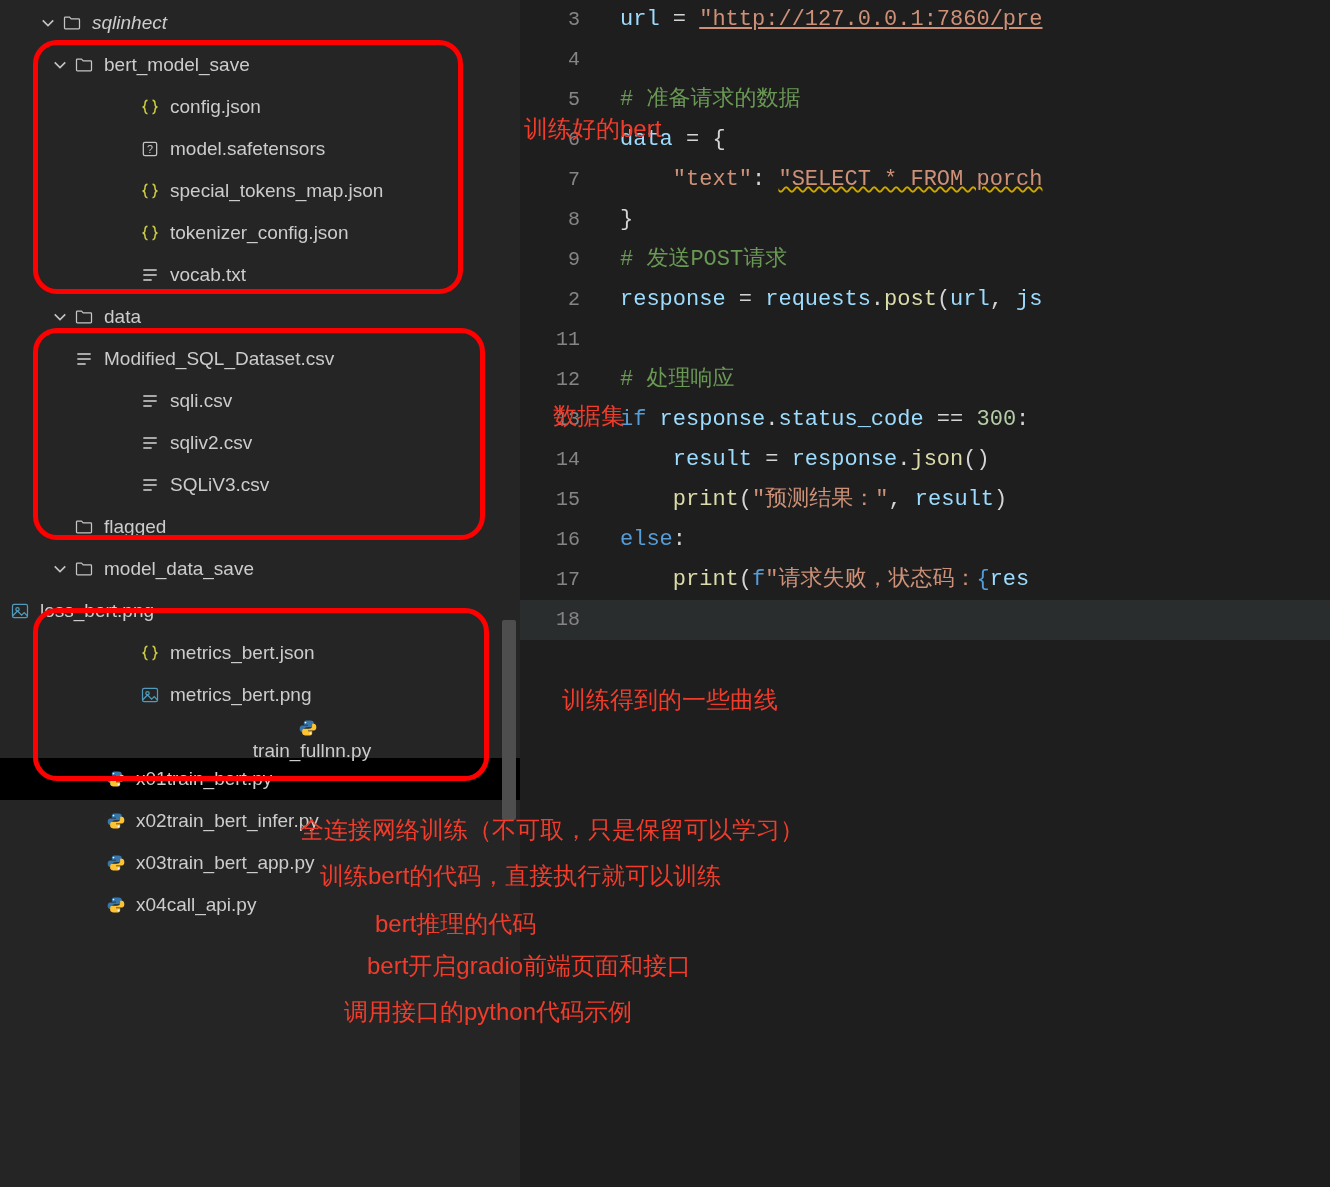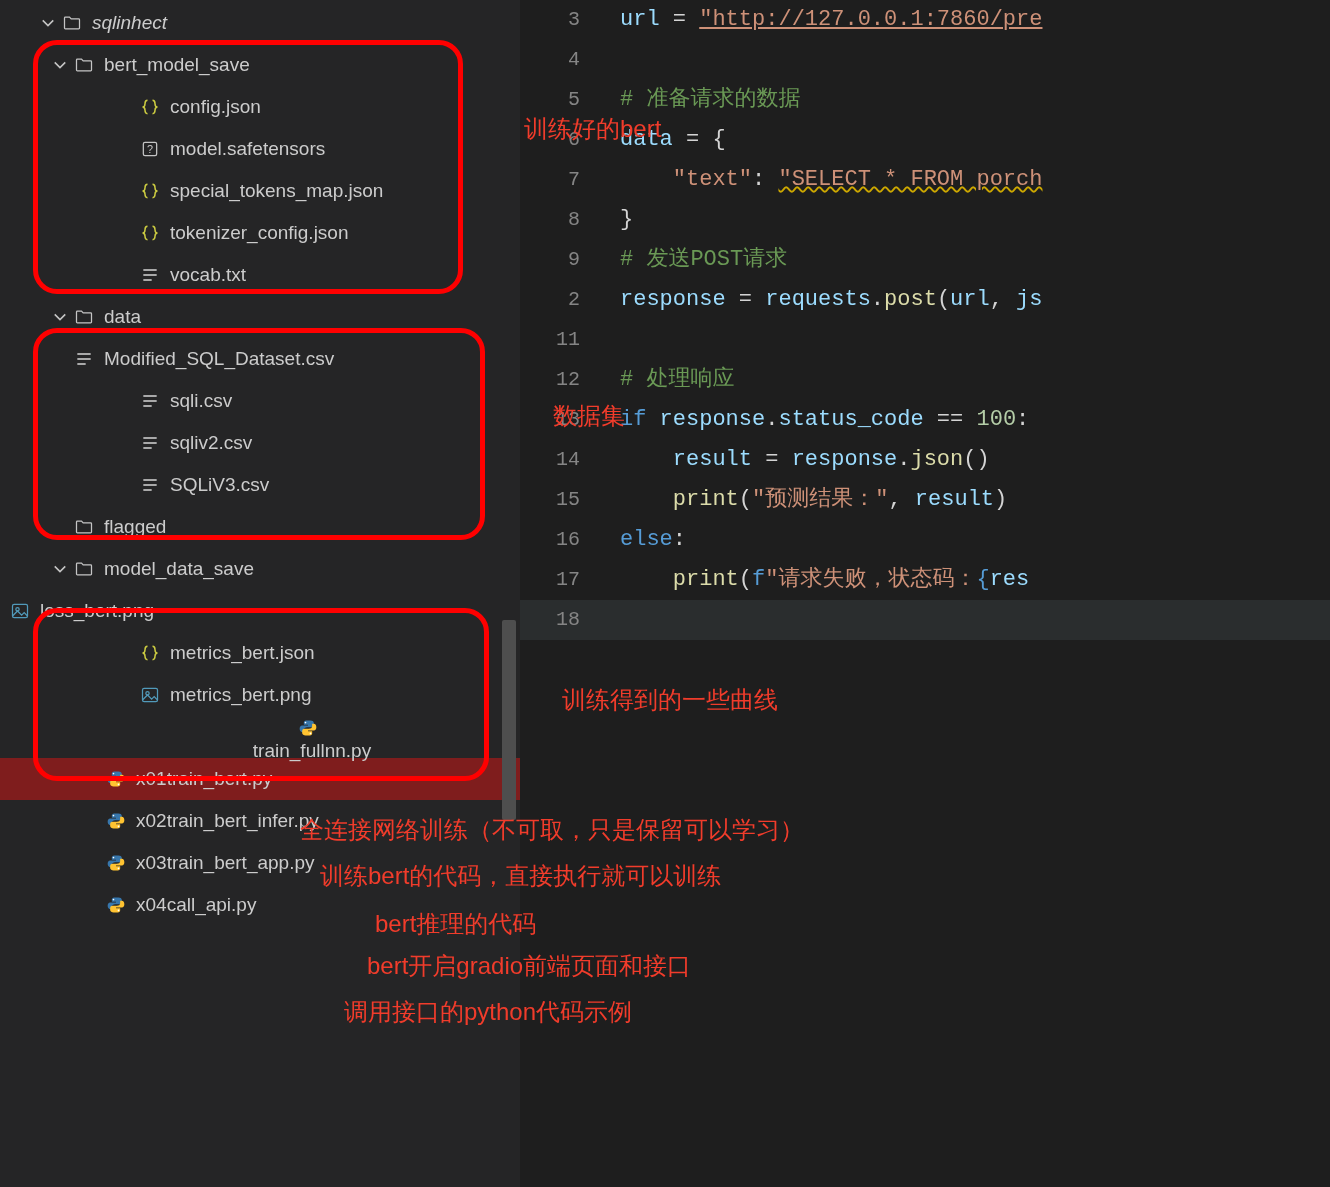--- a/index.html
+++ b/index.html
@@ -33,21 +33,21 @@
     .tree-row {
       display: flex;
       align-items: center;
       height: 42px;
       padding-left: 8px;
       cursor: pointer;
       white-space: nowrap;
       font-size: 19px;
     }
     .tree-row.selected {
-      background: #7f1d1d;
+      background: #000000;
     }
     .chev {
       width: 20px;
       height: 20px;
       display: inline-flex;
       align-items: center;
       justify-content: center;
       margin-right: 2px;
     }
     .chev svg { stroke: #c5c5c5; }
@@ -403,21 +403,21 @@
     <div class="codeline"><span class="tk-var">url</span><span class="tk-op"> = </span><span class="tk-strlink">"http://127.0.0.1:7860/pre</span></div>
     <div class="codeline"></div>
     <div class="codeline"><span class="tk-cmt"># 准备请求的数据</span></div>
     <div class="codeline"><span class="tk-var">data</span><span class="tk-op"> = {</span></div>
     <div class="codeline">    <span class="tk-str">"text"</span><span class="tk-op">: </span><span class="tk-str squiggly">"SELECT * FROM porch</span></div>
     <div class="codeline"><span class="tk-pun">}</span></div>
     <div class="codeline"><span class="tk-cmt"># 发送POST请求</span></div>
     <div class="codeline"><span class="tk-var">response</span><span class="tk-op"> = </span><span class="tk-var">requests</span><span class="tk-op">.</span><span class="tk-fn">post</span><span class="tk-pun">(</span><span class="tk-var">url</span><span class="tk-op">, </span><span class="tk-var">js</span></div>
     <div class="codeline"></div>
     <div class="codeline"><span class="tk-cmt"># 处理响应</span></div>
-    <div class="codeline"><span class="tk-kw">if</span><span class="tk-var"> response</span><span class="tk-op">.</span><span class="tk-var">status_code</span><span class="tk-op"> == </span><span class="tk-num">100</span><span class="tk-pun">:</span></div>
+    <div class="codeline"><span class="tk-kw">if</span><span class="tk-var"> response</span><span class="tk-op">.</span><span class="tk-var">status_code</span><span class="tk-op"> == </span><span class="tk-num">300</span><span class="tk-pun">:</span></div>
     <div class="codeline">    <span class="tk-var">result</span><span class="tk-op"> = </span><span class="tk-var">response</span><span class="tk-op">.</span><span class="tk-fn">json</span><span class="tk-pun">()</span></div>
     <div class="codeline">    <span class="tk-fn">print</span><span class="tk-pun">(</span><span class="tk-str">"预测结果："</span><span class="tk-op">, </span><span class="tk-var">result</span><span class="tk-pun">)</span></div>
     <div class="codeline"><span class="tk-kw">else</span><span class="tk-pun">:</span></div>
     <div class="codeline">    <span class="tk-fn">print</span><span class="tk-pun">(</span><span class="tk-hi">f</span><span class="tk-str">"请求失败，状态码：</span><span class="tk-hi">{</span><span class="tk-var">res</span></div>
     <div class="codeline"></div>
   </div>
 </div>
 
 <div class="annot" style="left:524px; top:113px;">训练好的bert</div>
 <div class="annot" style="left:553px; top:400px;">数据集</div>

